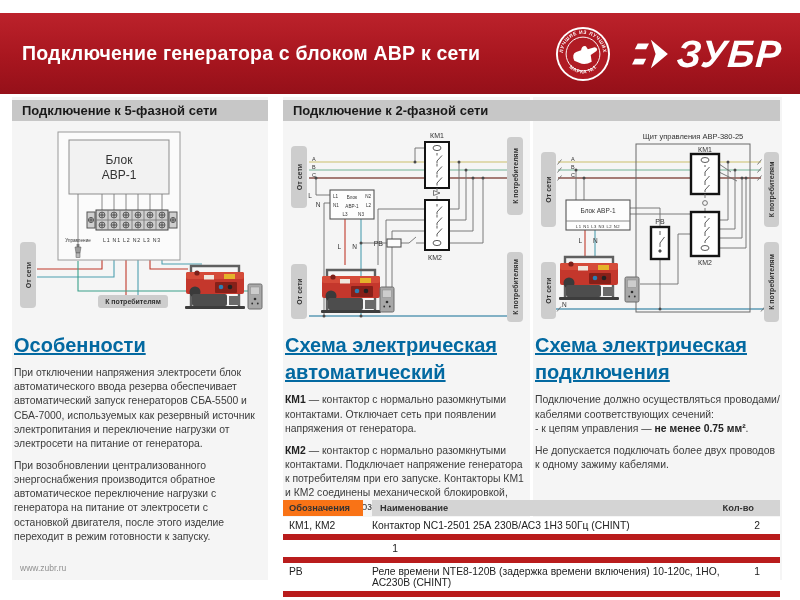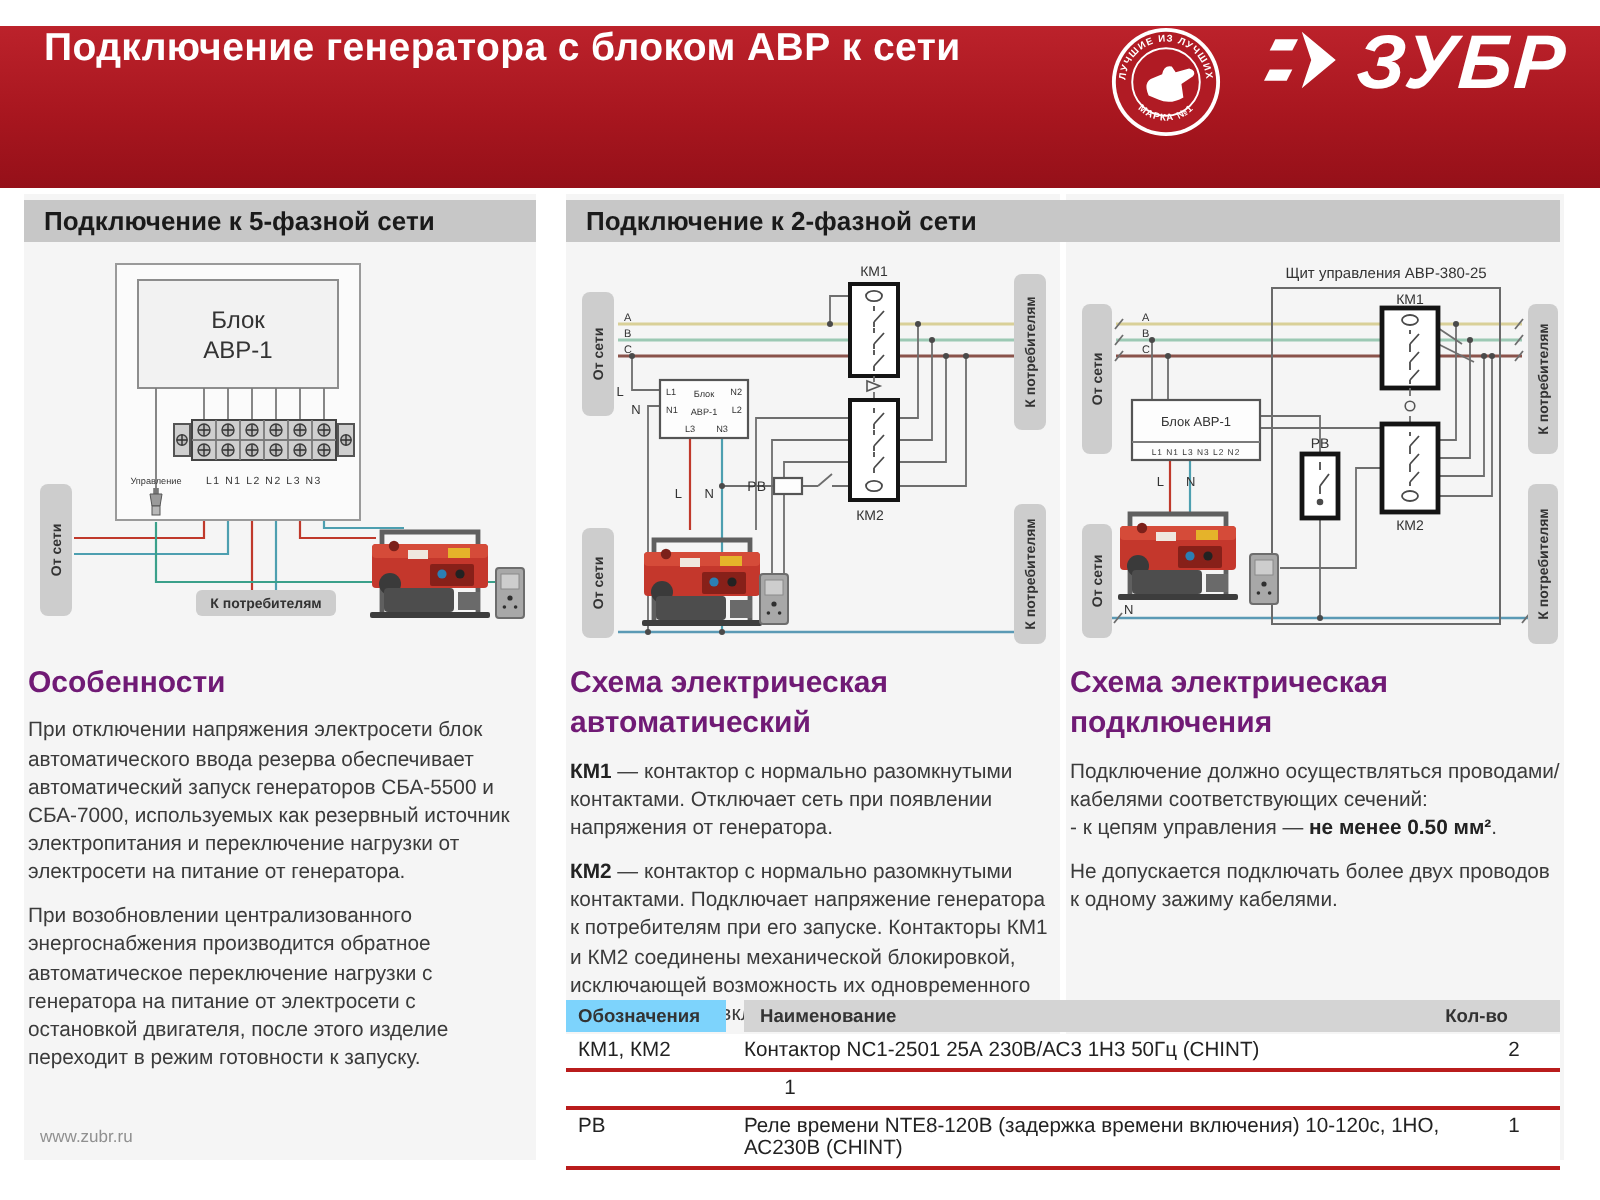--- a/index.html
+++ b/index.html
@@ -1,21 +1,21 @@
 <!DOCTYPE html>
 <html><head>
 <meta charset="utf-8">
 <style>
   html,body{margin:0;padding:0;background:#fff;}
   .page{position:relative;width:800px;height:600px;background:#fff;overflow:hidden;
         font-family:"Liberation Sans",sans-serif;}
   
   .header{position:absolute;top:13px;left:0;width:800px;height:81px;
           background:linear-gradient(180deg,#bc222b 0%,#a8161f 55%,#951019 100%);
-          display:flex;padding:0 18px 0 22px;box-sizing:border-box;}
+          display:flex;align-items:center;padding:0 18px 0 22px;box-sizing:border-box;}
   .header-title{flex:1;font-size:19.5px;font-weight:bold;color:#fff;letter-spacing:.2px;}
   .badge{margin-right:18px;flex:none;}
   .badge-t{font-size:5px;font-weight:bold;fill:#fff;letter-spacing:.6px;}
   .brand-arrow{margin-right:8px;flex:none;}
   .brand-text{font-size:38px;font-weight:bold;font-style:italic;color:#fff;
               letter-spacing:1px;transform:skewX(-4deg);line-height:1;}
   
   .panel{position:absolute;top:97px;height:483px;background:#f5f5f5;}
   #p1{left:12px;width:256px}#p2{left:283px;width:247px}#p3{left:533px;width:249px}
   .sec-bar{position:absolute;top:100px;height:21px;background:#c7c7c7;color:#1a1a1a;
@@ -44,32 +44,32 @@
   .kmbox3{fill:#fff;stroke:#141414;stroke-width:2.4}
   .blk{fill:#fdfdfd;stroke:#555;stroke-width:1.1}
   .cg{stroke:#4a4a4a;fill:none;stroke-width:.9}
   .dot{fill:#4a4a4a}
   .lA{stroke:#d9d098;stroke-width:1.5;fill:none}
   .lB{stroke:#9cc9b4;stroke-width:1.5;fill:none}
   .lC{stroke:#8a534b;stroke-width:1.5;fill:none}
   .lN{stroke:#5b9ab5;stroke-width:1.3;fill:none}
   
   .tcol{position:absolute;color:#3b3b3b;font-size:10.4px;line-height:1.36;}
-  .tcol h3{font-size:15px;color:#701a75;margin:0 0 7px;}
+  .tcol h3{font-size:20px;color:#0369a1;margin:0 0 7px;text-decoration:underline;}
   .tcol p{margin:0 0 8px;}
   .tcol b{color:#222;}
   .m0{margin:0 !important;}
   .note{margin-top:8px !important;}
   
   .ptable{position:absolute;left:283px;top:500px;width:497px;font-size:10.3px;color:#222;}
   .hrow{display:flex;gap:9px;font-weight:bold;font-size:9.3px;color:#333;margin-bottom:1px;}
-  .hsign{width:80px;background:#7dd3fc;padding:3px 6px;box-sizing:border-box;}
+  .hsign{width:80px;background:#f97316;padding:3px 6px;box-sizing:border-box;}
   .hmain{flex:1;background:#d4d4d4;padding:3px 26px 3px 8px;display:flex;
          justify-content:space-between;box-sizing:border-box;}
-  .trow{display:flex;background:#fff;border-bottom:2px solid #b91c1c;padding:3px 0;}
+  .trow{display:flex;background:#fff;border-bottom:6px solid #b91c1c;padding:3px 0;}
   .csign{width:89px;padding-left:6px;box-sizing:border-box;}
   .cname{flex:1;}
   .cqty{width:46px;text-align:center;}
   .site{position:absolute;left:20px;top:563px;font-size:8.5px;color:#909090;}
 </style>
 </head>
 <body>
 
 <div class="page">
 
@@ -394,21 +394,21 @@
   <section class="tcol" style="left:285px;top:332px;width:240px">
     <h3>Схема электрическая автоматический</h3>
     <p><b>КМ1</b><span> — контактор с нормально разомкнутыми контактами. Отключает сеть при появлении напряжения от генератора.</span></p>
     <p><b>КМ2</b><span> — контактор с нормально разомкнутыми контактами. Подключает напряжение генератора к потребителям при его запуске. Контакторы КМ1 и КМ2 соединены механической блокировкой, исключающей возможность их одновременного нахождения во включенном состоянии.</span></p>
     <p><b>РВ</b><span> — реле времени с задержкой включения (1 мин.). Служит для создания запаса по времени для выхода генератора на рабочий режим.</span></p>
   </section>
 
   <section class="tcol" style="left:535px;top:332px;width:246px">
     <h3>Схема электрическая подключения</h3>
     <p class="m0">Подключение должно осуществляться проводами/кабелями соответствующих сечений:</p>
-    <p class="m0"><span>- к цепям управления — </span><b>не менее 0.50 мм²</b><span>.</span></p>
+    <p class="m0"><span>- к цепям управления — </span><b>не менее 0.75 мм²</b><span>.</span></p>
     <p class="note">Не допускается подключать более двух проводов к одному зажиму кабелями.</p>
   </section>
 
   <div class="ptable">
     <div class="hrow">
       <div class="hsign">Обозначения</div>
       <div class="hmain">
         <span>Наименование</span>
         <span>Кол-во</span>
       </div>

